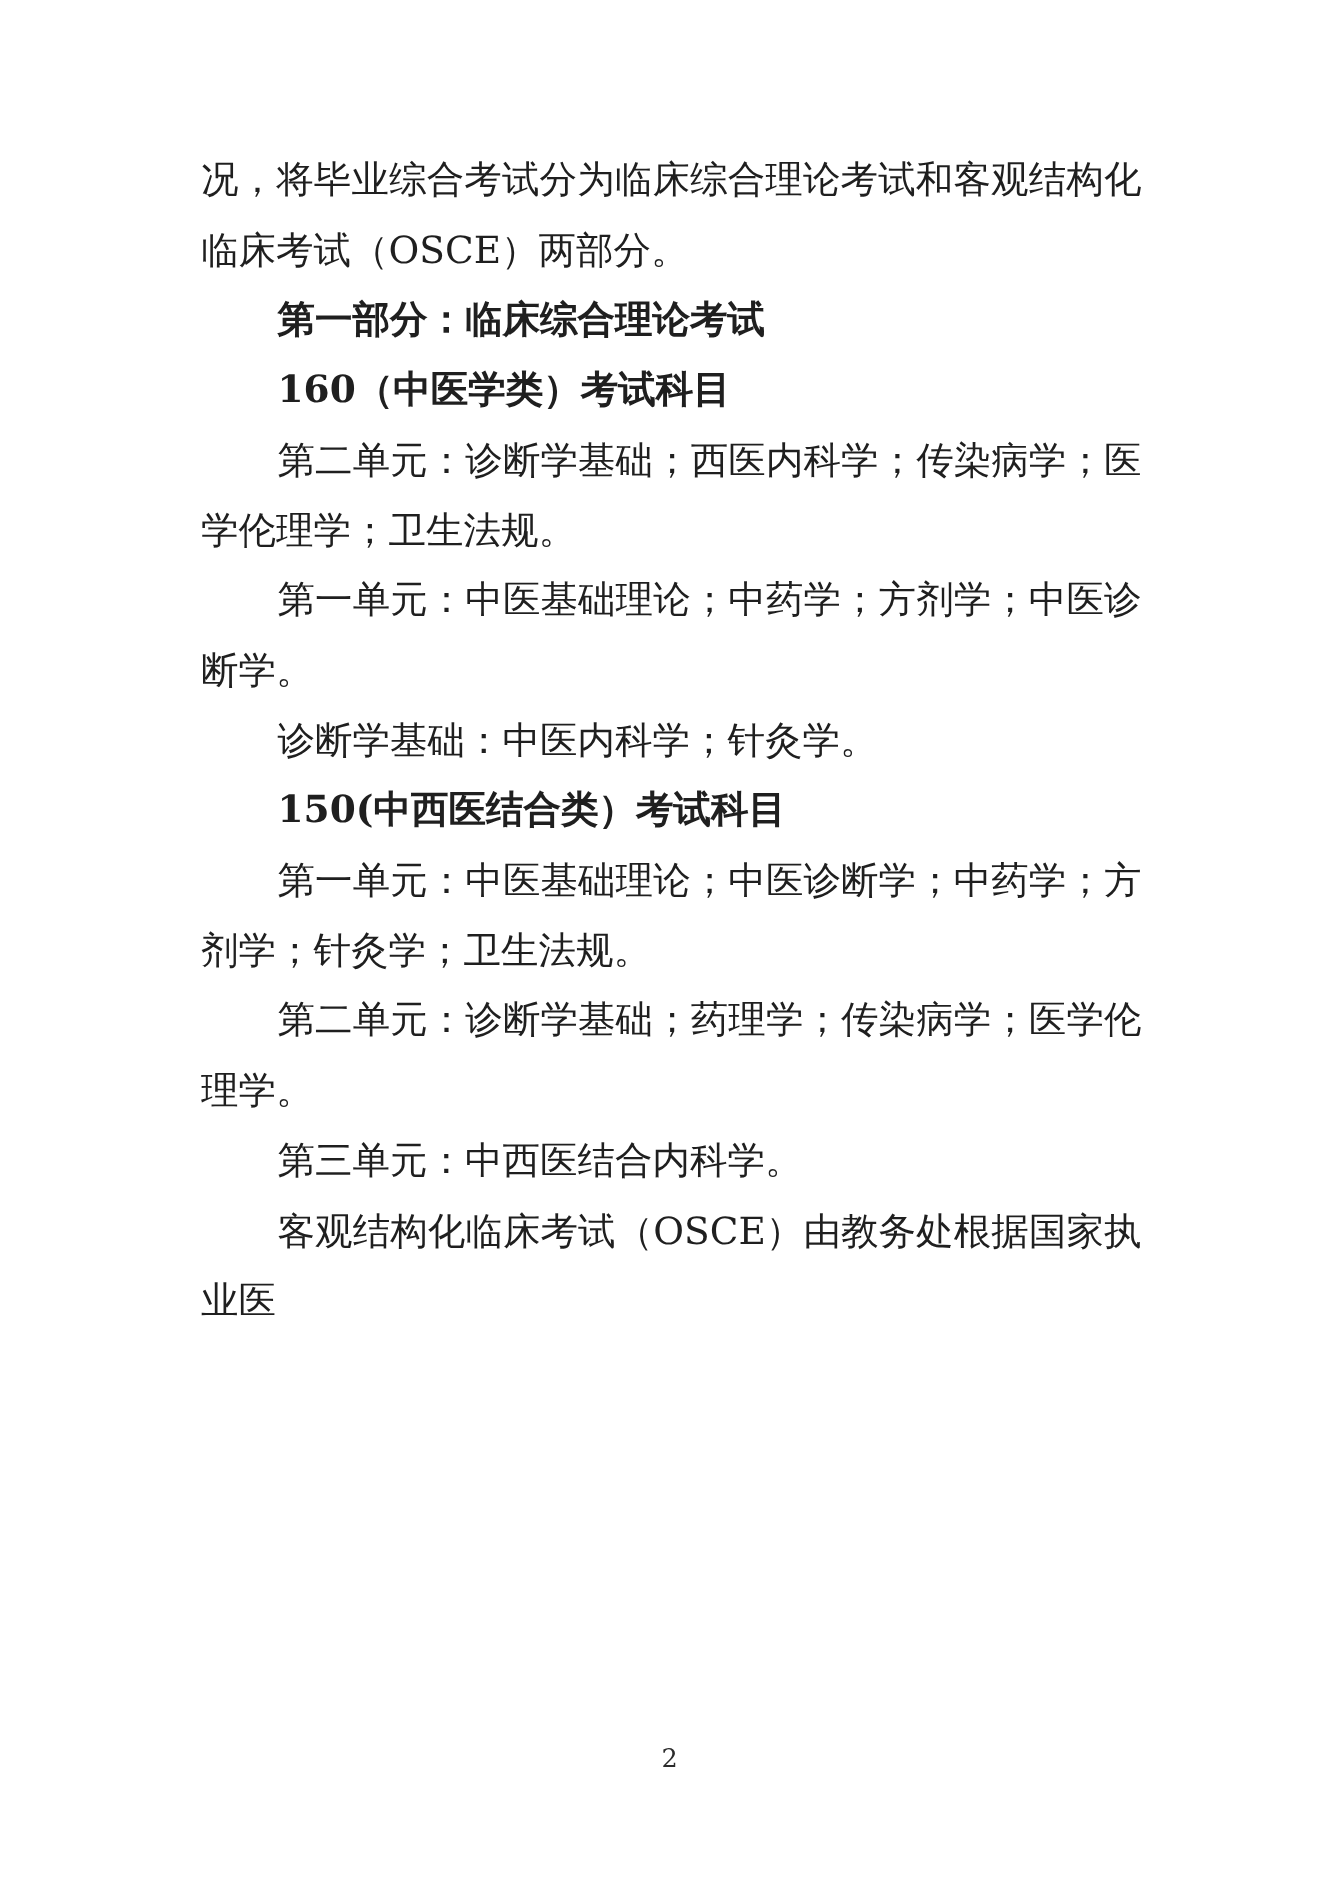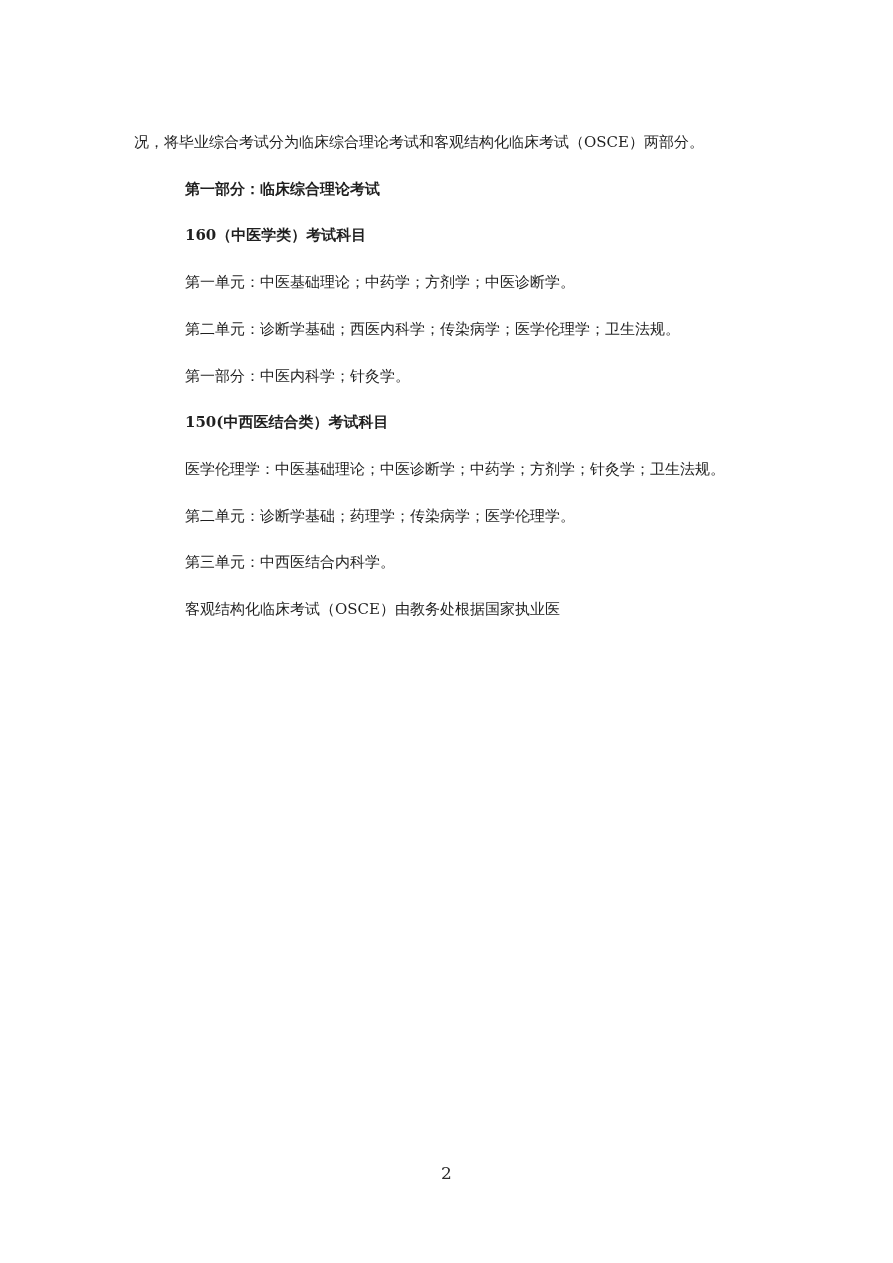--- a/index.html
+++ b/index.html
@@ -11,23 +11,23 @@
     position: relative;
     width: 893px;
     height: 1263px;
     background: #ffffff;
     overflow: hidden;
     font-family: "DejaVu Serif", "Liberation Serif", serif;
   }
   .content {
     position: absolute;
     left: 134px;
-    top: 119px;
+    top: 97px;
     width: 627px;
-    font-size: 15px;
+    font-size: 25px;
     line-height: 46.7px;
     color: #1f1f1f;
     text-align: justify;
     text-justify: inter-character;
   }
   .content p {
     margin: 0;
     padding: 0;
     text-align-last: left;
   }
@@ -52,25 +52,25 @@
   }
 </style>
 </head>
 <body>
 
 <div class="page">
   <main class="content" id="document-content" style="color: rgb(31, 31, 31);">
       <p class="body">况，将毕业综合考试分为临床综合理论考试和客观结构化临床考试（OSCE）两部分。</p>
       <p class="heading indent">第一部分：临床综合理论考试</p>
       <p class="heading indent">160（中医学类）考试科目</p>
+      <p class="body indent">第二单元：诊断学基础；西医内科学；传染病学；医学伦理学；卫生法规。</p>
       <p class="body indent">第一单元：中医基础理论；中药学；方剂学；中医诊断学。</p>
-      <p class="body indent">第二单元：诊断学基础；西医内科学；传染病学；医学伦理学；卫生法规。</p>
-      <p class="body indent">第一部分：中医内科学；针灸学。</p>
+      <p class="body indent">诊断学基础：中医内科学；针灸学。</p>
       <p class="heading indent">150(中西医结合类）考试科目</p>
-      <p class="body indent">医学伦理学：中医基础理论；中医诊断学；中药学；方剂学；针灸学；卫生法规。</p>
+      <p class="body indent">第一单元：中医基础理论；中医诊断学；中药学；方剂学；针灸学；卫生法规。</p>
       <p class="body indent">第二单元：诊断学基础；药理学；传染病学；医学伦理学。</p>
       <p class="body indent">第三单元：中西医结合内科学。</p>
       <p class="body indent">客观结构化临床考试（OSCE）由教务处根据国家执业医</p>
     </main>
   <footer class="page-footer">
     <span class="page-number">2</span>
   </footer>
 </div>
 
 </body></html>

